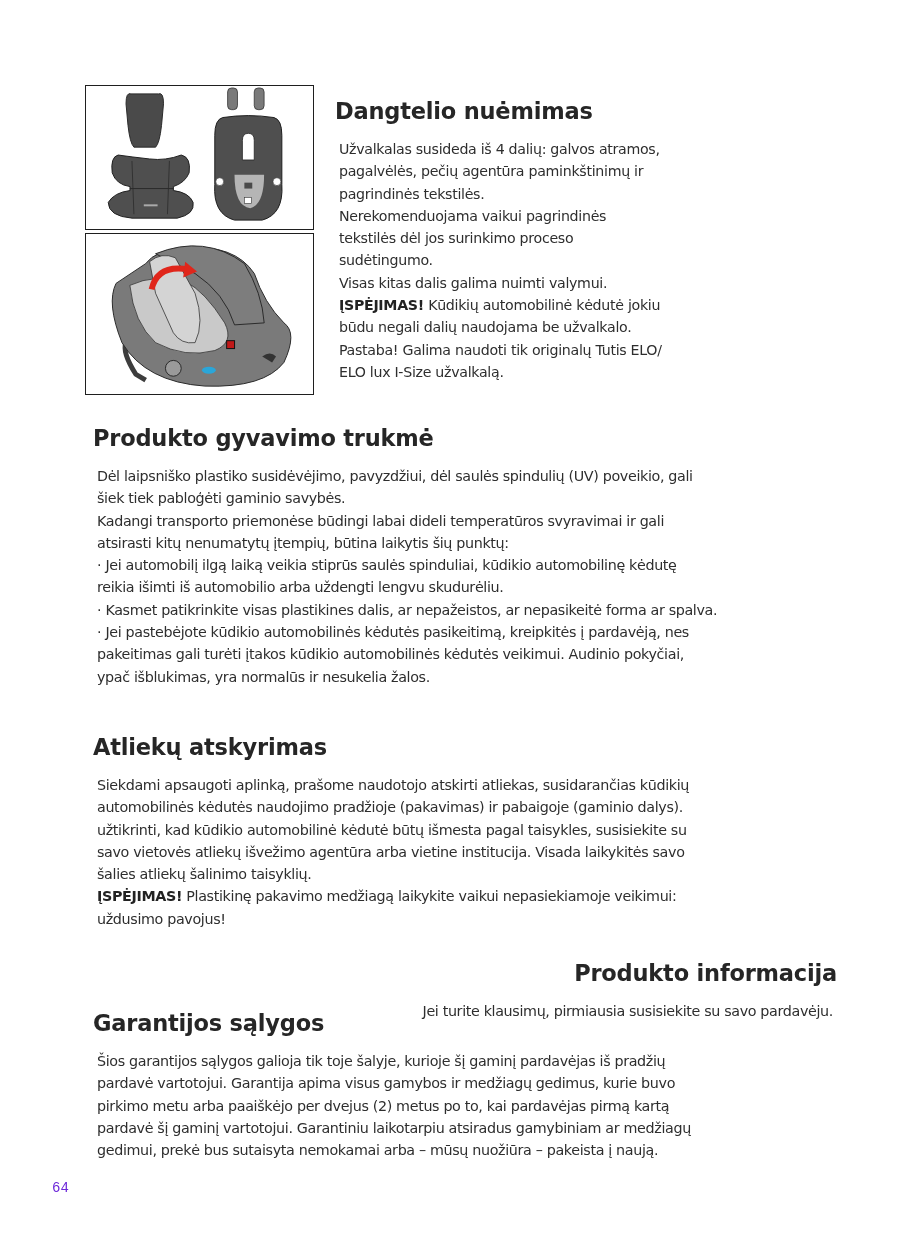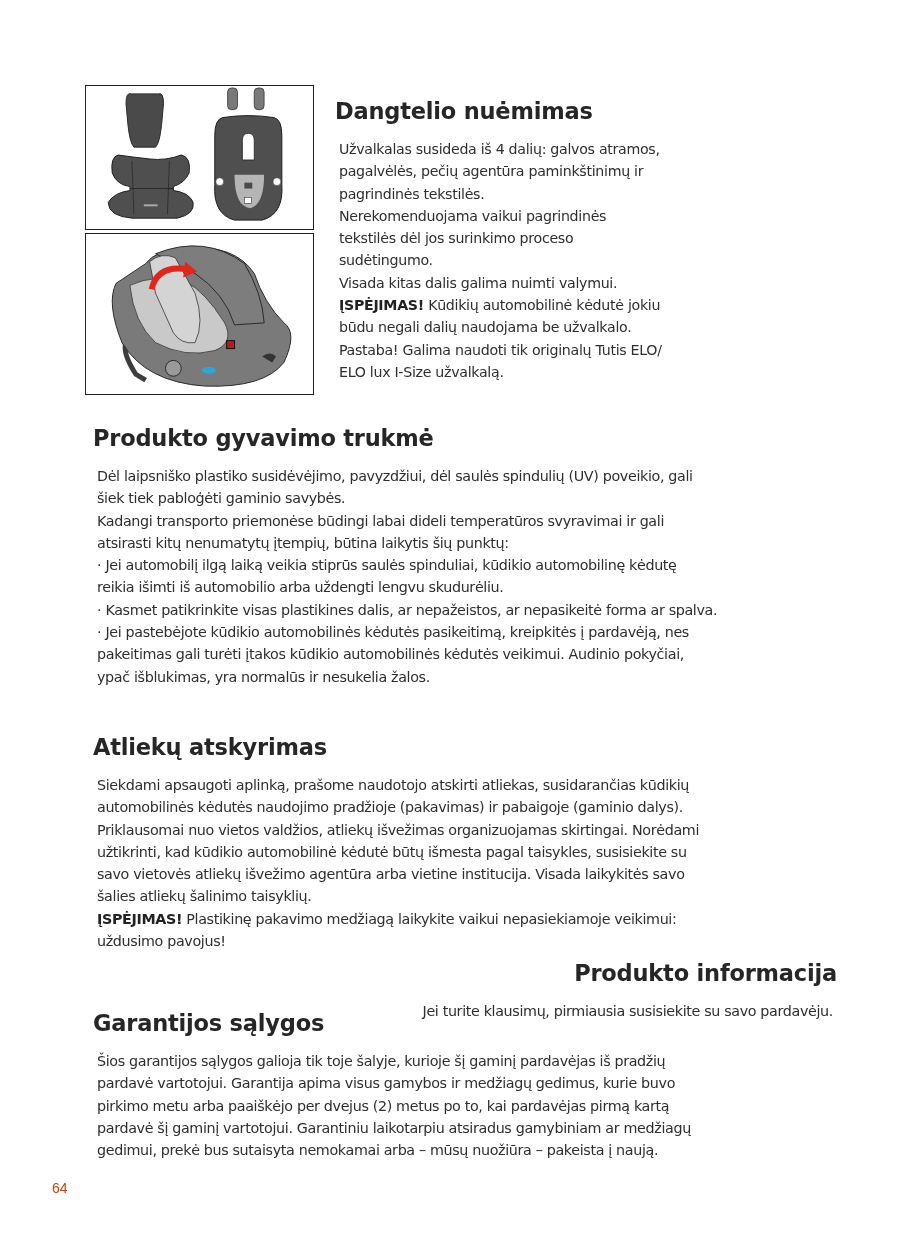--- a/index.html
+++ b/index.html
@@ -24,22 +24,22 @@
     .p b { font-weight: bold; color: #222; }
 
     #sec-cover { position: absolute; left: 327px; top: 88px; width: 420px; }
     #sec-cover .p { font-size: 14.2px; letter-spacing: -0.3px; }
     #sec-life  { position: absolute; left: 85px; top: 415px; width: 760px; }
     #sec-waste { position: absolute; left: 85px; top: 724px; width: 760px; }
     #sec-info  { position: absolute; left: 85px; top: 950px; width: 760px; text-align: right; }
     #sec-warranty { position: absolute; left: 85px; top: 1000px; width: 760px; }
     .line { display: block; white-space: nowrap; }
     #page-number {
-      position: absolute; left: 52px; top: 1180px; font-size: 14px; color: #c2410c;
-      font-family: Liberation Sans, sans-serif;
+      position: absolute; left: 52px; top: 1180px; font-size: 14px; color: #6d28d9;
+      font-family: Liberation Mono, monospace;
     }
   </style>
 </head>
 <body>
 
 <div class="fig" id="fig1">
   <svg viewBox="0 0 229 145">
 
     <path d="M45 8 Q40 6 40 18 L42 40 Q44 58 48 62 L70 62 Q74 58 76 40 L78 18 Q78 6 73 8 Z" fill="#4a4a4a" stroke="#2a2a2a" stroke-width="1"></path>
 
@@ -89,21 +89,21 @@
 
 <div id="sec-cover">
   <h2 class="h1">Dangtelio nuėmimas</h2>
   <p class="p">
     <span class="line">Užvalkalas susideda iš 4 dalių: galvos atramos,</span>
     <span class="line">pagalvėlės, pečių agentūra paminkštinimų ir</span>
     <span class="line">pagrindinės tekstilės.</span>
     <span class="line">Nerekomenduojama vaikui pagrindinės</span>
     <span class="line">tekstilės dėl jos surinkimo proceso</span>
     <span class="line">sudėtingumo.</span>
-    <span class="line">Visada kitas dalis galima nuimti valymui.</span>
+    <span class="line">Visas kitas dalis galima nuimti valymui.</span>
     <span class="line"><b>ĮSPĖJIMAS!</b><span> Kūdikių automobilinė kėdutė jokiu</span></span>
     <span class="line">būdu negali dalių naudojama be užvalkalo.</span>
     <span class="line">Pastaba! Galima naudoti tik originalų Tutis ELO/</span>
     <span class="line">ELO lux I-Size užvalkalą.</span>
   </p>
 </div>
 
 <div id="sec-life">
   <h2 class="h1">Produkto gyvavimo trukmė</h2>
   <p class="p">
@@ -118,21 +118,20 @@
     <span class="line">pakeitimas gali turėti įtakos kūdikio automobilinės kėdutės veikimui. Audinio pokyčiai,</span>
     <span class="line">ypač išblukimas, yra normalūs ir nesukelia žalos.</span>
   </p>
 </div>
 
 <div id="sec-waste">
   <h2 class="h1">Atliekų atskyrimas</h2>
   <p class="p">
     <span class="line">Siekdami apsaugoti aplinką, prašome naudotojo atskirti atliekas, susidarančias kūdikių</span>
     <span class="line">automobilinės kėdutės naudojimo pradžioje (pakavimas) ir pabaigoje (gaminio dalys).</span>
-    <span class="line">Priklausomai nuo vietos valdžios, atliekų išvežimas organizuojamas skirtingai. Norėdami</span>
     <span class="line">užtikrinti, kad kūdikio automobilinė kėdutė būtų išmesta pagal taisykles, susisiekite su</span>
     <span class="line">savo vietovės atliekų išvežimo agentūra arba vietine institucija. Visada laikykitės savo</span>
     <span class="line">šalies atliekų šalinimo taisyklių.</span>
     <span class="line"><b>ĮSPĖJIMAS!</b><span> Plastikinę pakavimo medžiagą laikykite vaikui nepasiekiamoje veikimui:</span></span>
     <span class="line">uždusimo pavojus!</span>
   </p>
 </div>
 
 <div id="sec-info">
   <h2 class="h1">Produkto informacija</h2>

